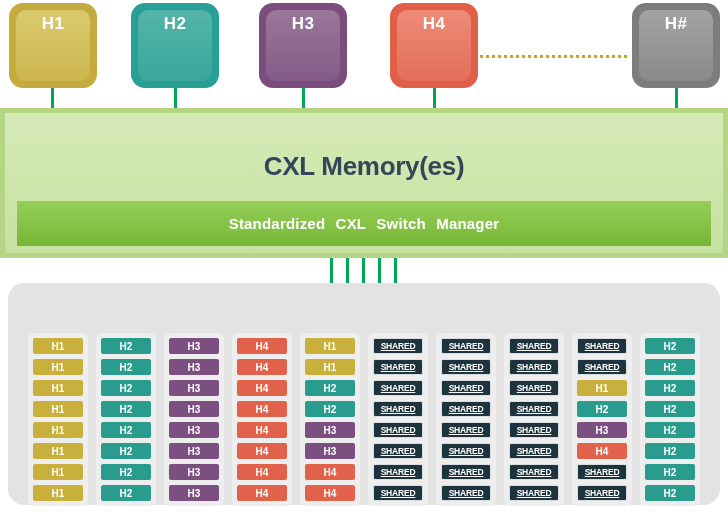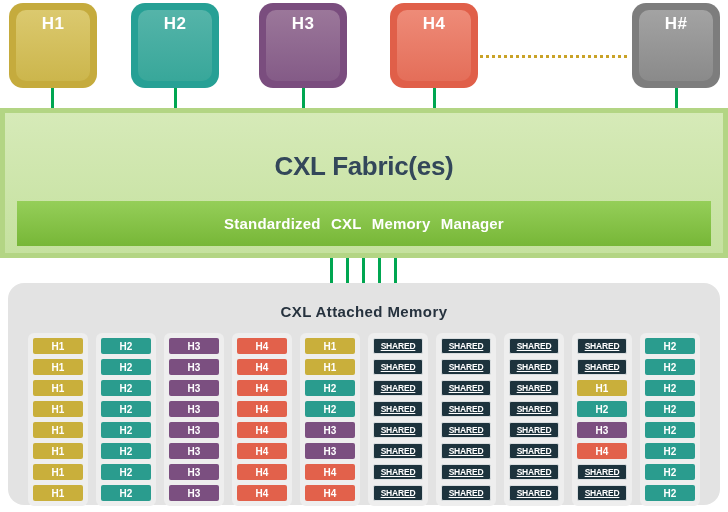--- a/index.html
+++ b/index.html
@@ -84,32 +84,31 @@
 
   <div class="dotted-line"></div>
 
   <div class="vline host-line" style="left:51px"></div>
   <div class="vline host-line" style="left:174px"></div>
   <div class="vline host-line" style="left:302px"></div>
   <div class="vline host-line" style="left:433px"></div>
   <div class="vline host-line" style="left:675px"></div>
 
   <div class="switch">
-    <div class="switch-title">CXL Fabric(es)</div>
-    <div class="fabric">Standardized CXL Memory Manager</div>
+    <div class="switch-title">CXL Memory(es)</div>
+    <div class="fabric">Standardized CXL Switch Manager</div>
   </div>
 
   <div class="vline mid-line" style="left:330px"></div>
   <div class="vline mid-line" style="left:346px"></div>
   <div class="vline mid-line" style="left:362px"></div>
   <div class="vline mid-line" style="left:378px"></div>
   <div class="vline mid-line" style="left:394px"></div>
 
   <div class="memory">
-    <div class="memory-title">CXL Attached Memory</div>
     <div class="grid" id="memory-grid">
         <div class="dimm">
           <div class="chip c-h1">H1</div>
           <div class="chip c-h1">H1</div>
           <div class="chip c-h1">H1</div>
           <div class="chip c-h1">H1</div>
           <div class="chip c-h1">H1</div>
           <div class="chip c-h1">H1</div>
           <div class="chip c-h1">H1</div>
           <div class="chip c-h1">H1</div>

